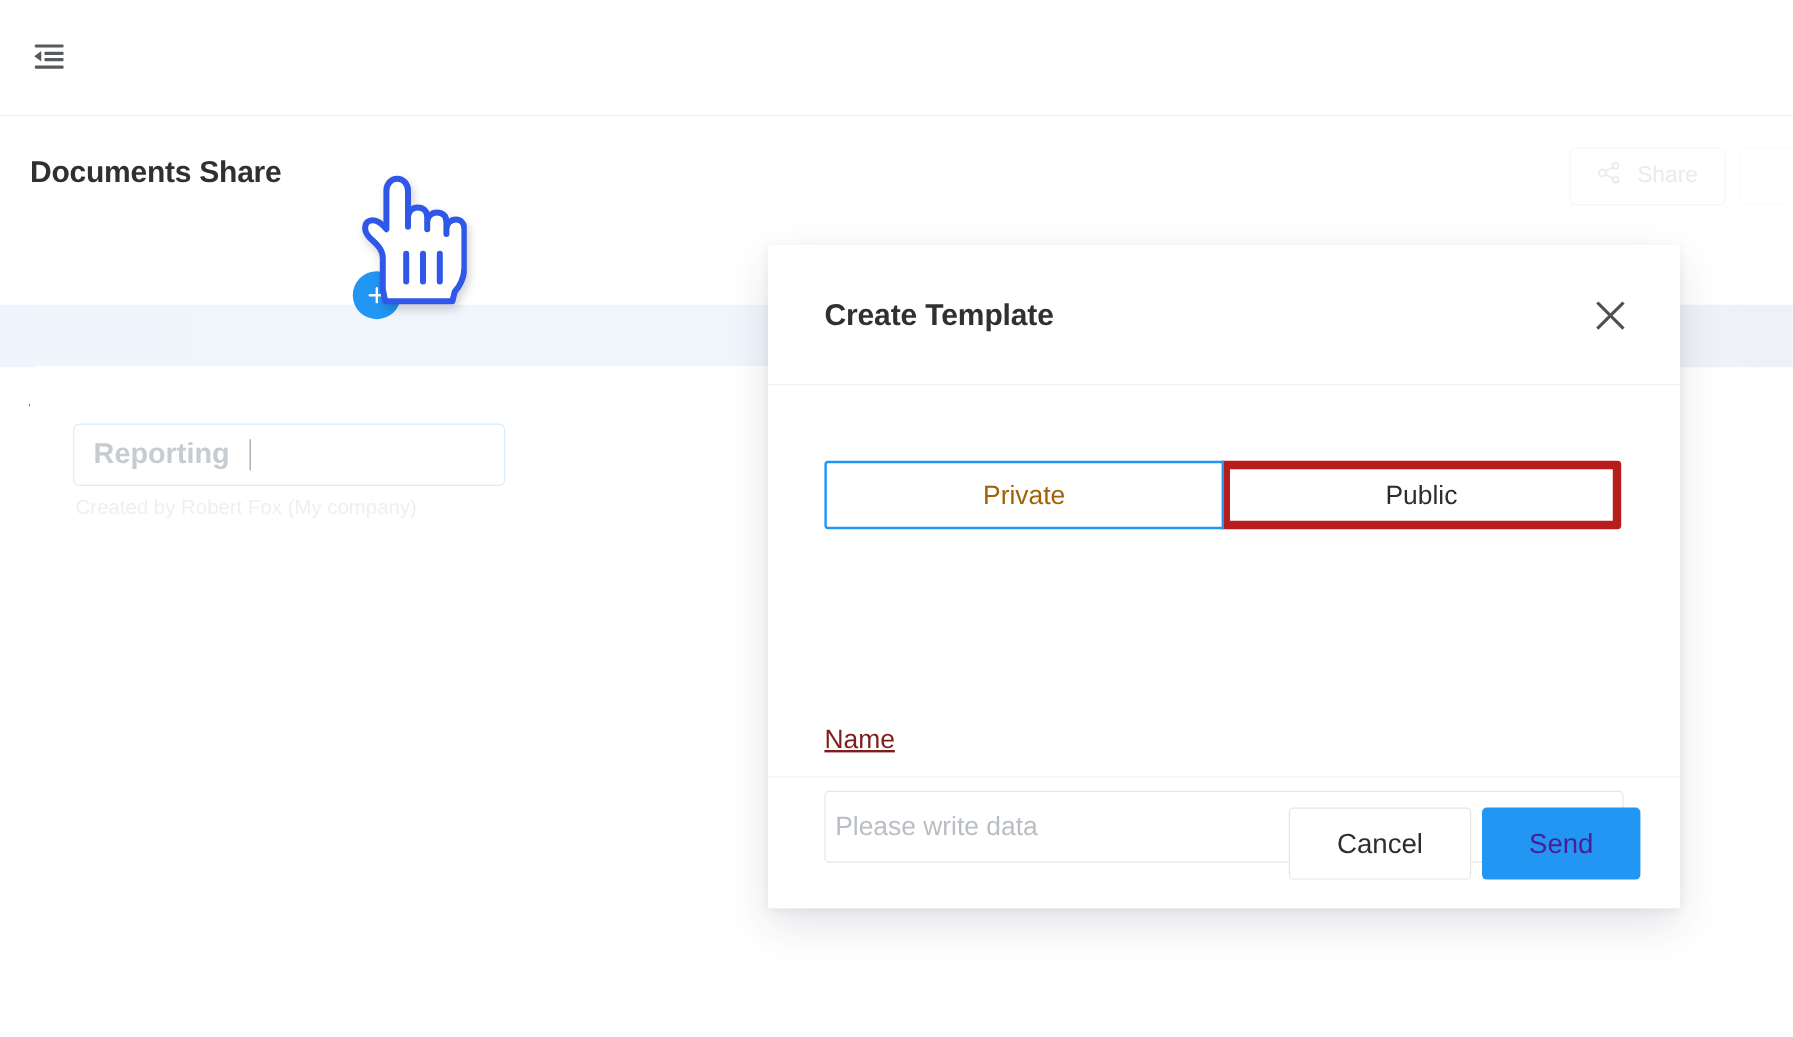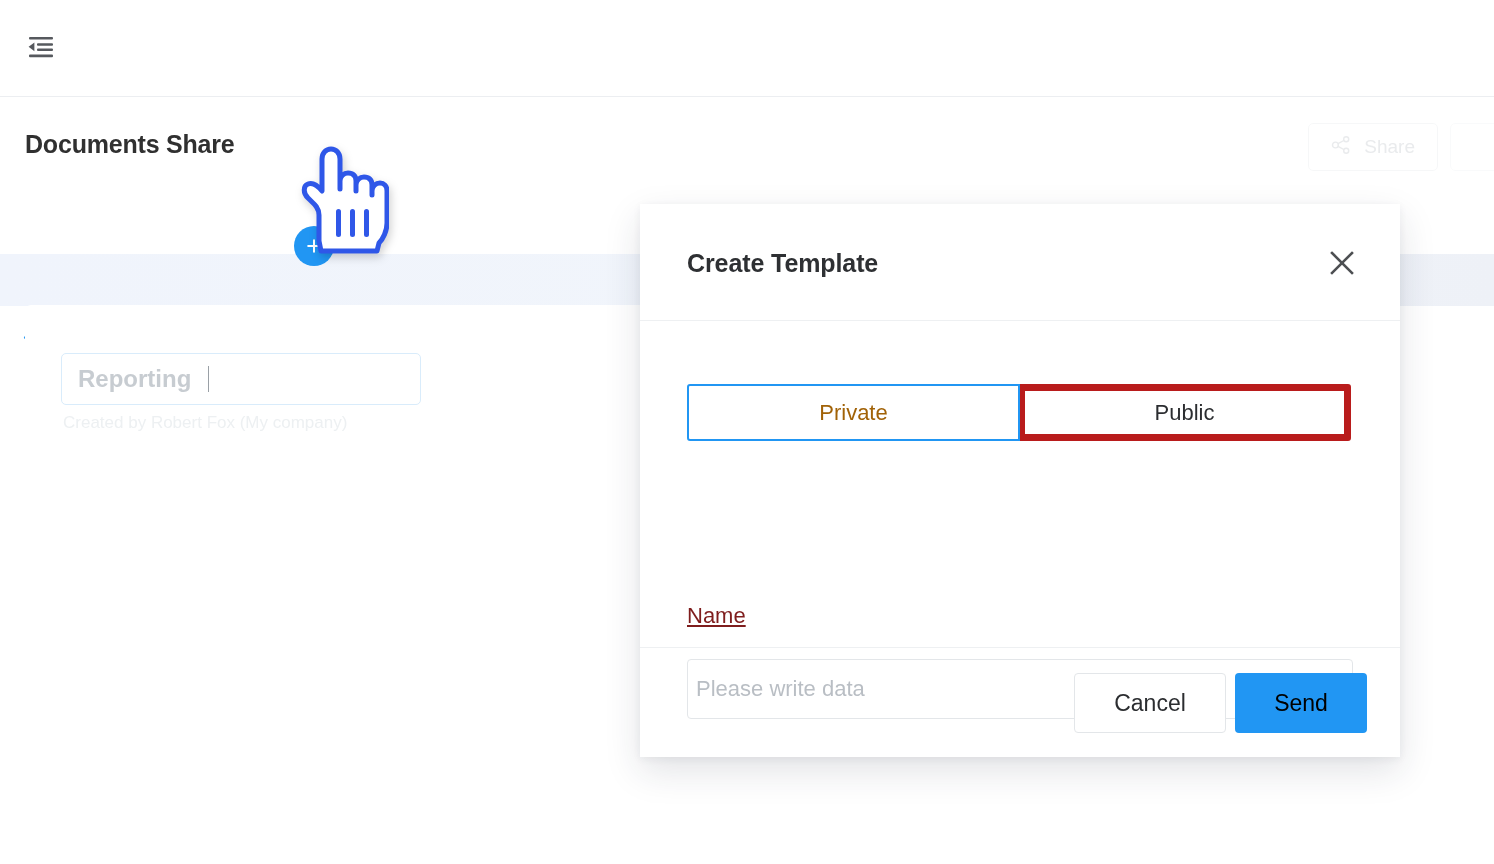--- a/index.html
+++ b/index.html
@@ -298,21 +298,21 @@
     color: #2b2d30;
     font-family: "Liberation Sans", sans-serif;
     cursor: pointer;
   }
   .btn-send {
     width: 132px; height: 60px;
     background: #2196f3;
     border: none;
     border-radius: 4px;
     font-size: 23px;
-    color: #000000;
+    color: #4c1d95;
     font-family: "Liberation Sans", sans-serif;
     cursor: pointer;
   }
 </style>
 </head>
 <body>
 
 <div id="app">
 
   <div class="topbar">

